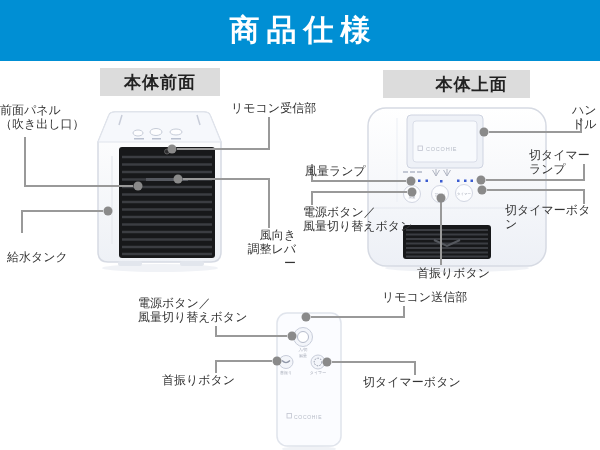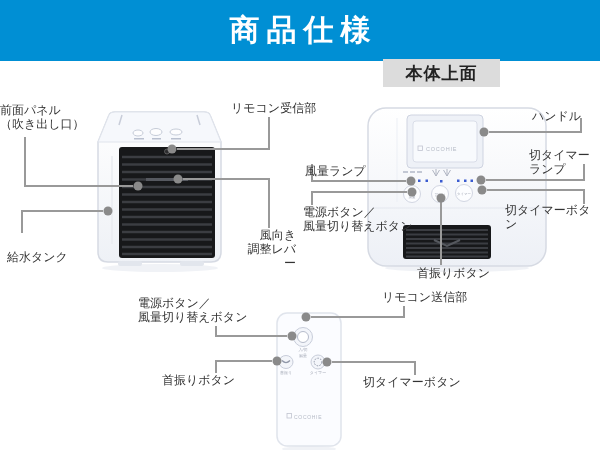--- a/index.html
+++ b/index.html
@@ -12,30 +12,30 @@
     display:flex;align-items:center;justify-content:center;
   }
   .banner h1{
     margin:1px;color:#fff;font-size:30px;font-weight:700;letter-spacing:7px;text-indent:7px;
   }
   .sechdr{
     position:absolute;background:#dcdcdc;color:#222;font-size:17px;font-weight:700;
     display:flex;align-items:center;justify-content:center;letter-spacing:1px;
   }
   .hdr-front{left:100px;top:68px;width:120px;height:28px;}
-  .hdr-top{left:383px;top:59px;width:117px;height:28px;}
+  .hdr-top{left:383px;top:70px;width:117px;height:28px;padding-left:30px;}
   .hdr-remote{left:240px;top:281px;width:120px;height:27px;}
   .lbl{
     position:absolute;font-size:12px;line-height:14px;color:#333;white-space:pre-line;z-index:6;
   }
   .lbl-front-panel{left:0px;top:103px;}
   .lbl-receiver{left:231px;top:101px;}
   .lbl-water-tank{left:7px;top:250px;text-align:center;}
   .lbl-louver{left:240px;top:228px;width:56px;text-align:right;}
-  .lbl-handle{left:532px;top:103px;margin-top:6px;}
+  .lbl-handle{left:572px;top:103px;}
   .lbl-fan-lamp{left:305px;top:164px;}
   .lbl-timer-lamp{left:529px;top:148px;font-family:Liberation Serif, serif;}
   .lbl-power-top{left:303px;top:205px;}
   .lbl-timer-btn-top{left:505px;top:203px;}
   .lbl-swing-top{left:417px;top:266px;}
   .lbl-transmitter{left:382px;top:291px;font-family:Liberation Mono, monospace;}
   .lbl-power-remote{left:138px;top:296px;}
   .lbl-swing-remote{left:162px;top:373px;}
   .lbl-timer-remote{left:363px;top:375px;}
   .devsvg{position:absolute;z-index:2;}
@@ -48,20 +48,21 @@
 </style>
 </head>
 <body>
 
 <div class="stage">
 
   <div class="banner">
     <h1>商品仕様</h1>
   </div>
 
+  <div class="sechdr hdr-front">本体前面</div>
   <div class="sechdr hdr-top">本体上面</div>
 
   <svg class="devsvg front-dev" width="145" height="168" viewBox="0 0 145 168">
     <defs>
       <linearGradient id="fbody" x1="0" y1="0" x2="0" y2="1">
         <stop offset="0" stop-color="#ffffff"></stop>
           <stop offset="1" stop-color="#eef1f6"></stop>
       </linearGradient>
     </defs>
     <ellipse cx="72" cy="162" rx="58" ry="4" fill="#f0f2f6"></ellipse>

